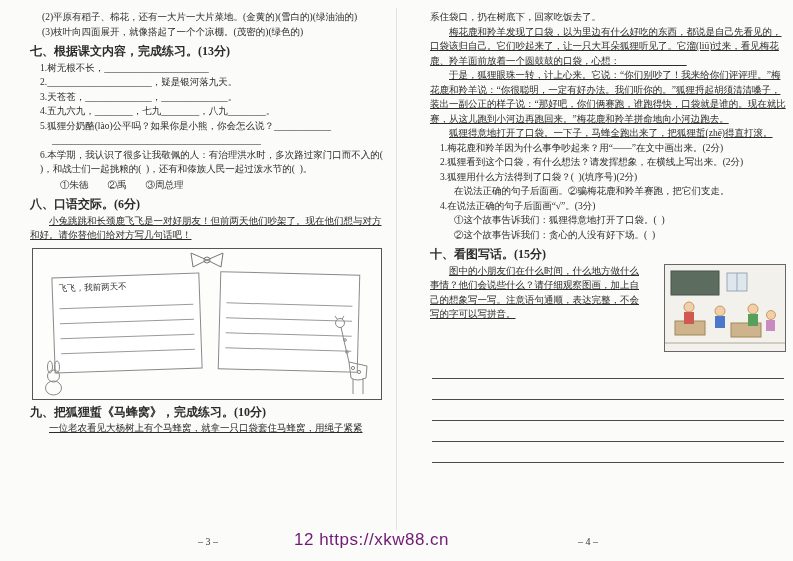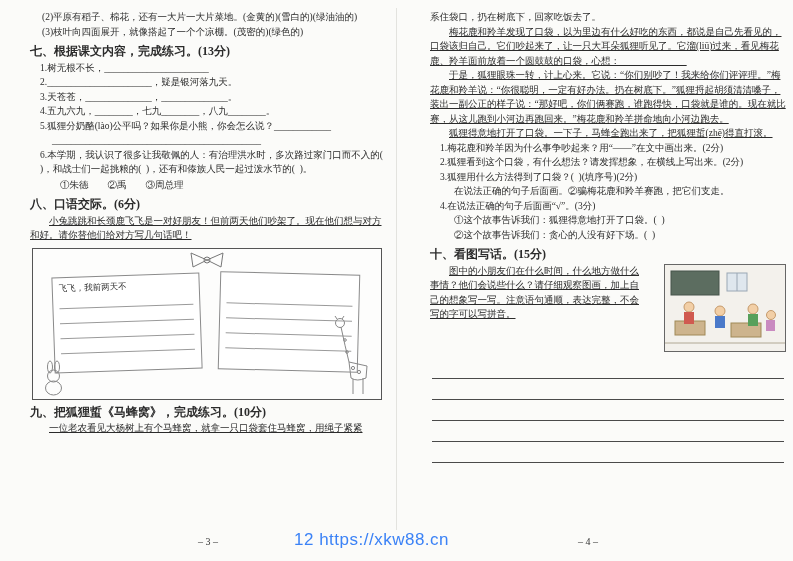--- a/index.html
+++ b/index.html
@@ -58,21 +58,21 @@
 
   .pageno {
     position:absolute; top:536px; font-size:10px; color:#333;
     width:120px; text-align:center;
   }
   .pageno-left  { left:148px; }
   .pageno-right { left:528px; }
   .watermark {
     position:absolute; left:294px; top:530px;
     font-family:"Liberation Sans","DejaVu Sans",sans-serif;
-    font-size:17px; color:#3b82f6; letter-spacing:0.5px;
+    font-size:17px; color:#701a75; letter-spacing:0.5px;
   }
 </style>
 </head>
 <body>
 
 <div class="sheet">
   <div class="gutter"></div>
 
   <div class="page page-left">
     <p class="hang">(2)平原有稻子、棉花，还有一大片一大片菜地。(金黄的)(雪白的)(绿油油的)</p>
@@ -135,21 +135,21 @@
       </svg>
     </div>
 
     <p class="sec-title">九、把狐狸蜇《马蜂窝》，完成练习。(10分)</p>
     <p class="indent">一位老农看见大杨树上有个马蜂窝，就拿一只口袋套住马蜂窝，用绳子紧紧</p>
   </div>
 
   <div class="page page-right">
     <p>系住袋口，扔在树底下，回家吃饭去了。</p>
     <p class="indent">梅花鹿和羚羊发现了口袋，以为里边有什么好吃的东西，都说是自己先看见的，口袋该归自己。它们吵起来了，让一只大耳朵狐狸听见了。它溜(liū)过来，看见梅花鹿、羚羊面前放着一个圆鼓鼓的口袋，心想：______________</p>
-    <p class="indent">于是，狐狸眼珠一转，计上心来。它说：“你们别吵了！我来给你们评评理。”梅花鹿和羚羊说：“你很聪明，一定有好办法。扔在树底下。”狐狸捋起胡须清清嗓子，装出一副公正的样子说：“那好吧，你们俩赛跑，谁跑得快，口袋就是谁的。现在就比赛，从这儿跑到小河边再跑回来。”梅花鹿和羚羊拼命地向小河边跑去。</p>
+    <p class="indent">于是，狐狸眼珠一转，计上心来。它说：“你们别吵了！我来给你们评评理。”梅花鹿和羚羊说：“你很聪明，一定有好办法。我们听你的。”狐狸捋起胡须清清嗓子，装出一副公正的样子说：“那好吧，你们俩赛跑，谁跑得快，口袋就是谁的。现在就比赛，从这儿跑到小河边再跑回来。”梅花鹿和羚羊拼命地向小河边跑去。</p>
     <p class="indent">狐狸得意地打开了口袋。一下子，马蜂全跑出来了，把狐狸蜇(zhē)得直打滚。</p>
 
     <p class="item">1.梅花鹿和羚羊因为什么事争吵起来？用“——”在文中画出来。(2分)</p>
     <p class="item">2.狐狸看到这个口袋，有什么想法？请发挥想象，在横线上写出来。(2分)</p>
     <p class="item">3.狐狸用什么方法得到了口袋？(  )(填序号)(2分)</p>
     <p class="sub">在说法正确的句子后面画。②骗梅花鹿和羚羊赛跑，把它们支走。</p>
     <p class="item">4.在说法正确的句子后面画“√”。(3分)</p>
     <p class="sub">①这个故事告诉我们：狐狸得意地打开了口袋。(  )</p>
     <p class="sub">②这个故事告诉我们：贪心的人没有好下场。(  )</p>
 

